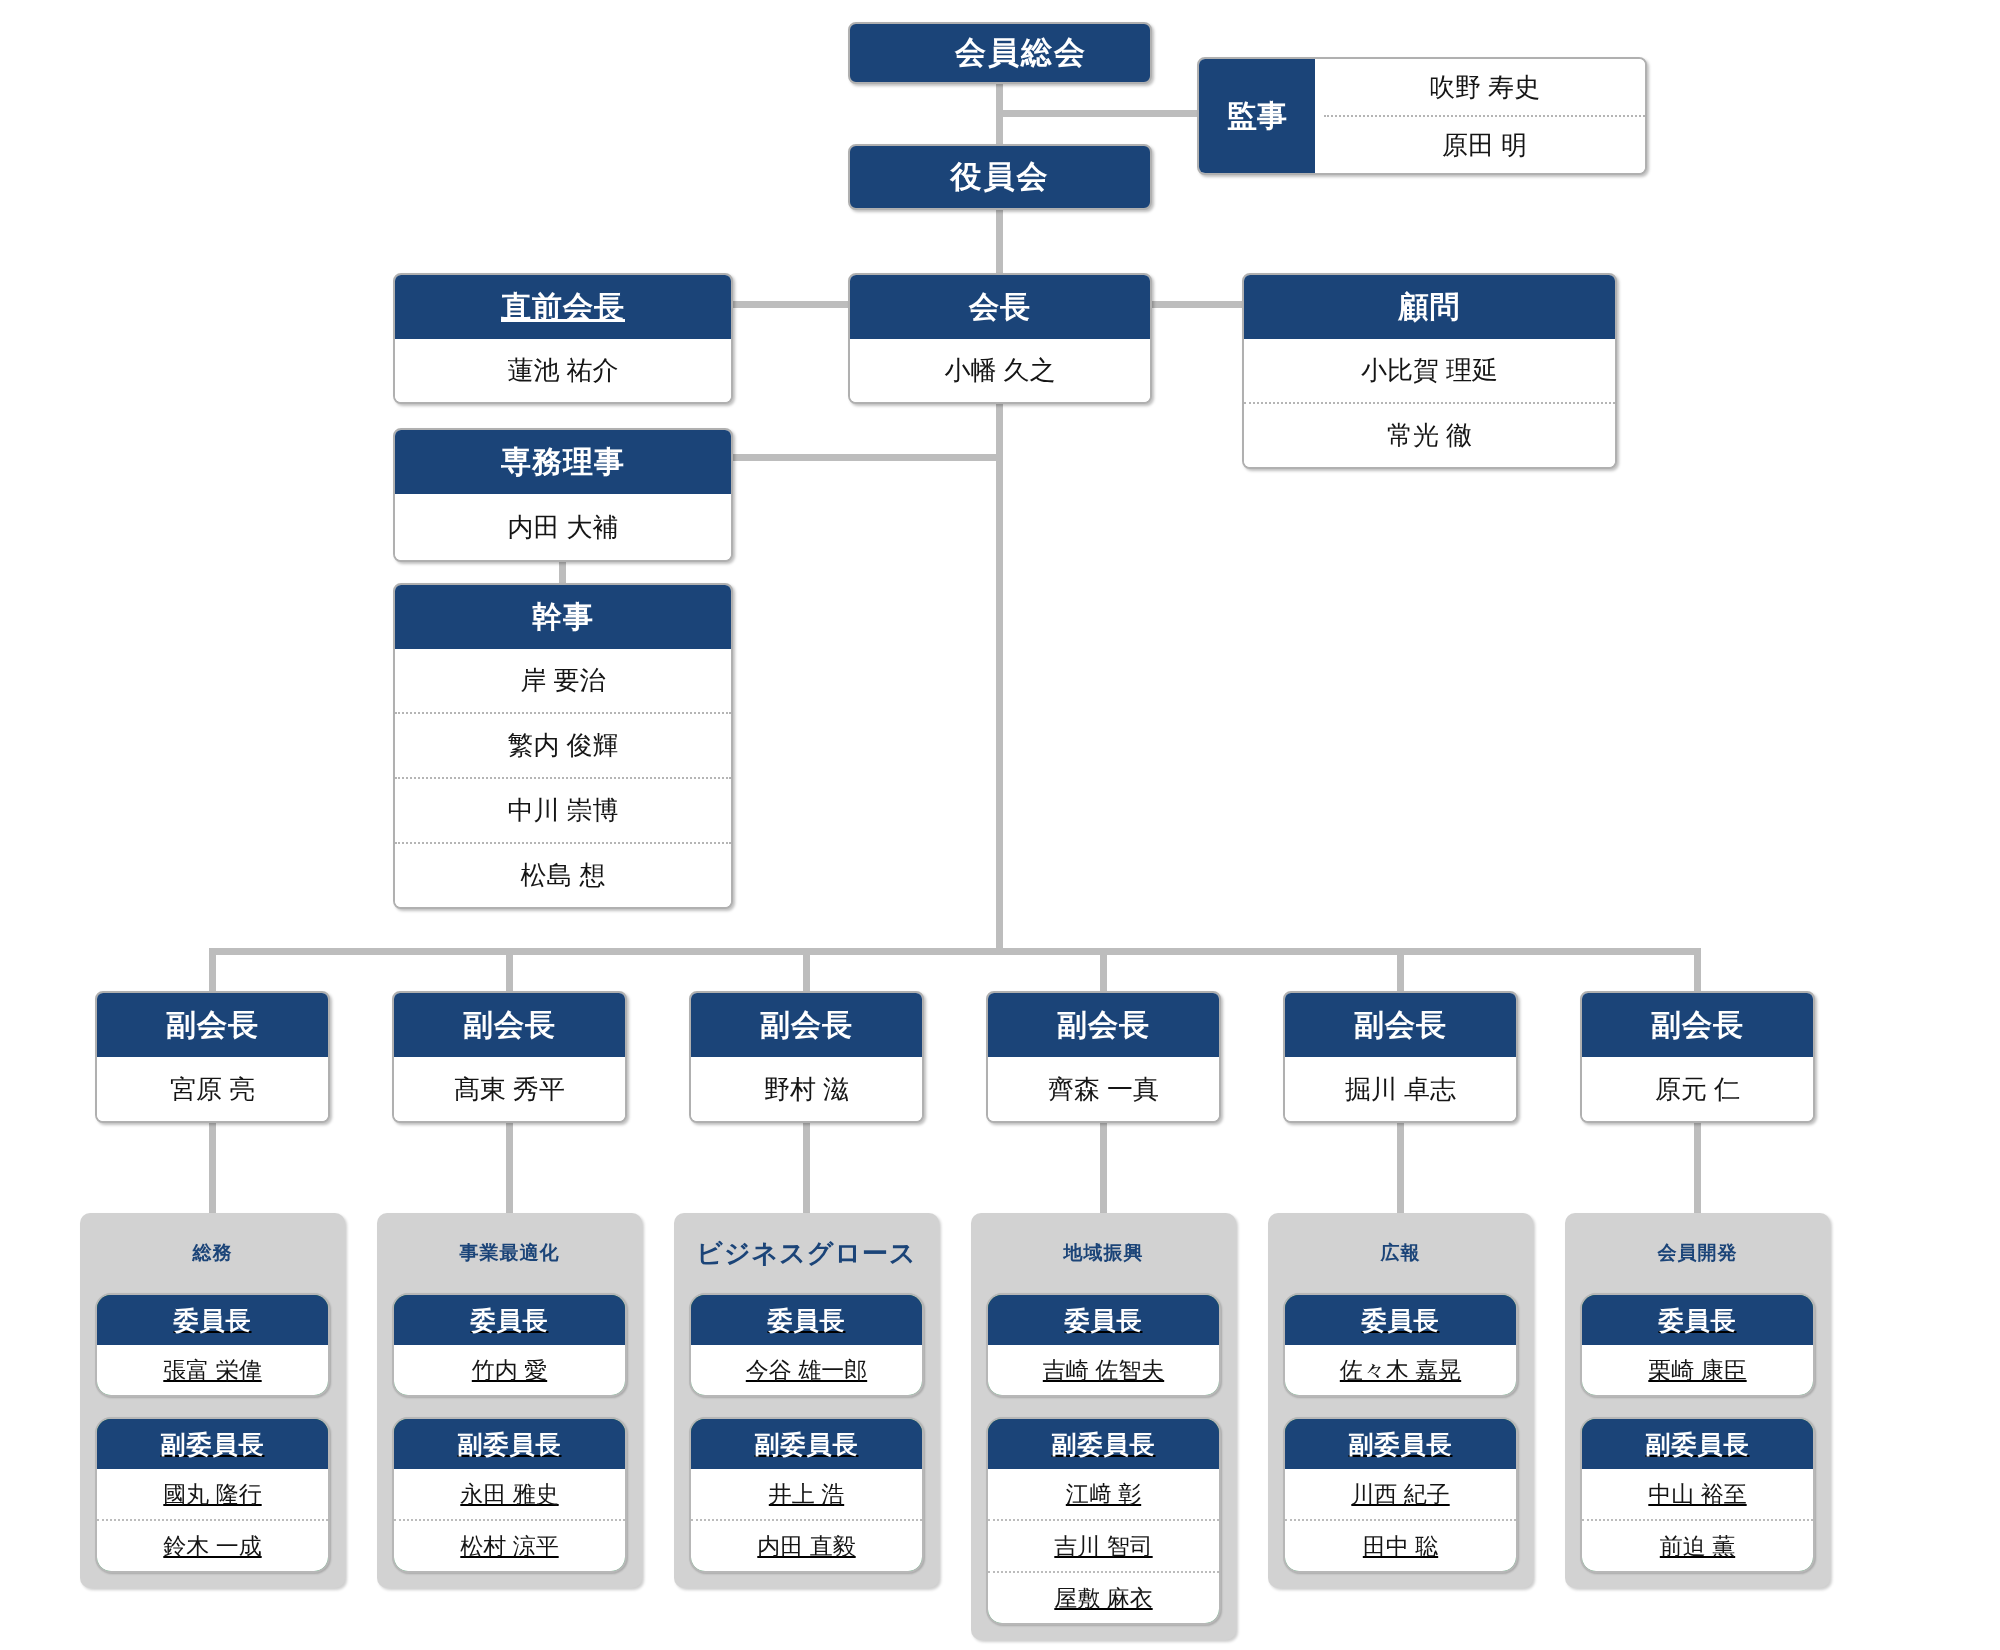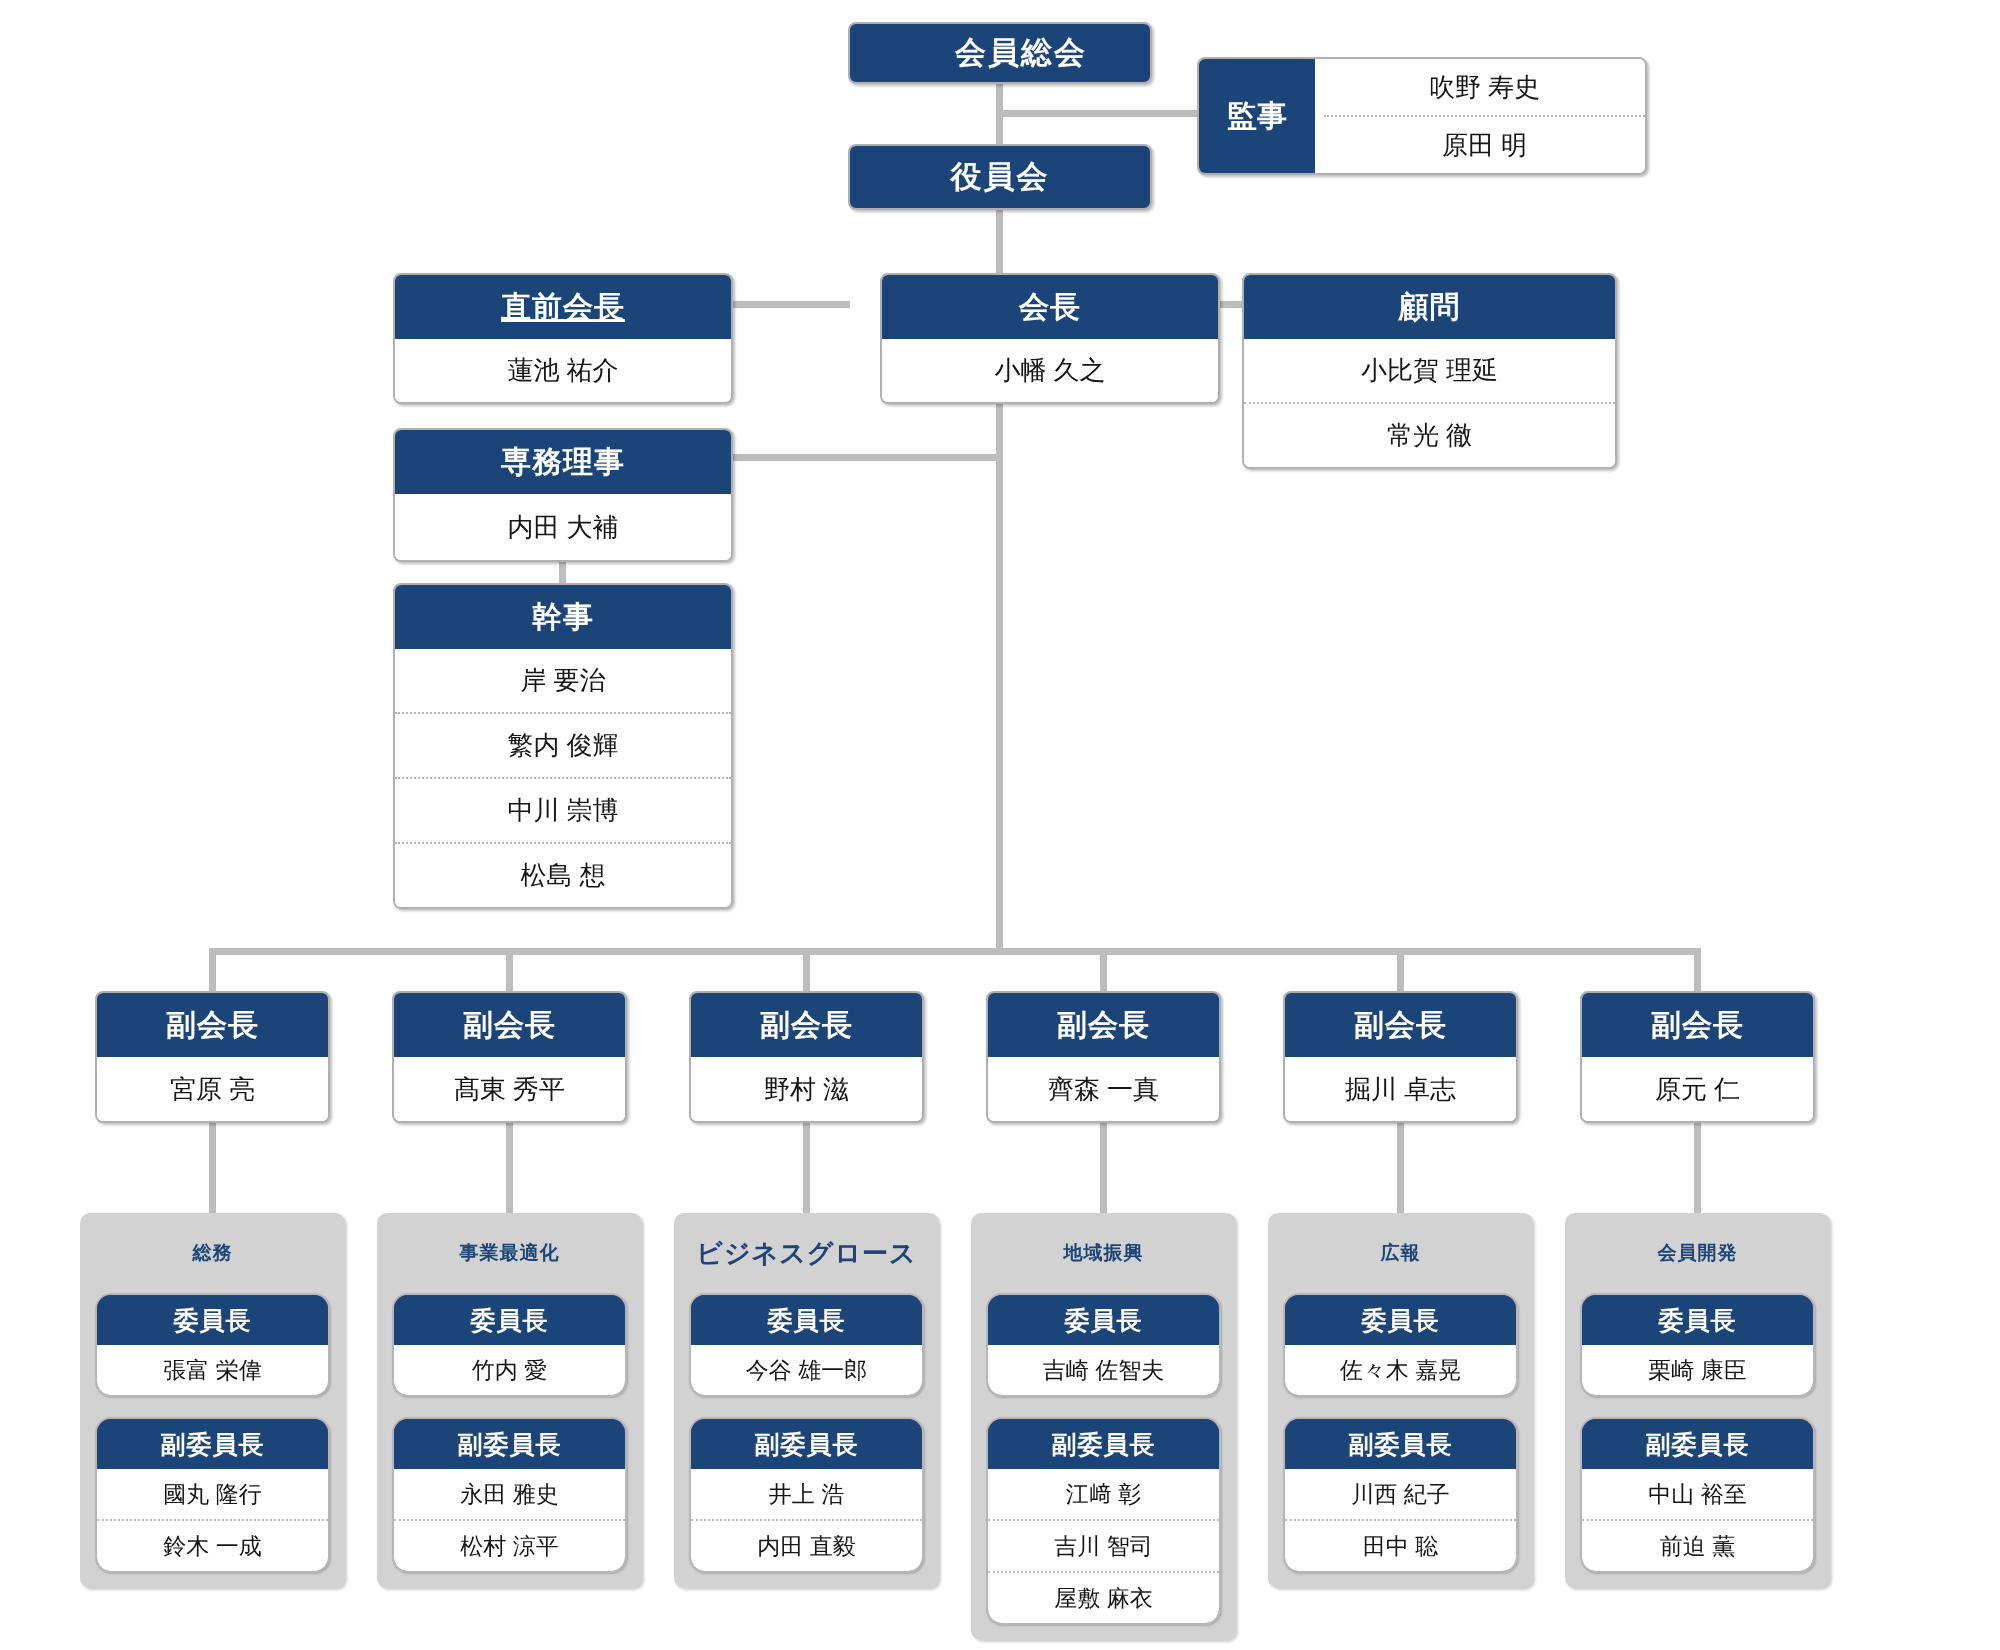--- a/index.html
+++ b/index.html
@@ -40,22 +40,22 @@
   .committee{
     position:absolute;z-index:1;background:#d2d2d2;border-radius:10px;
     box-shadow:2px 2px 3px rgba(0,0,0,0.2);box-sizing:border-box;
     padding:20px 15px 15px 15px;
   }
   .committee-title{
     height:40px;margin-bottom:20px;display:flex;align-items:center;justify-content:center;
     color:#1b4478;font-size:19px;font-weight:bold;letter-spacing:1px;
   }
   .sub-box{
-    background:#a21caf;border:2px solid #b7b7b7;border-radius:16px;overflow:hidden;
-    box-shadow:1px 1px 2px rgba(0,0,0,0.2);box-sizing:border-box;
+    background:#15803d;border:2px solid #b7b7b7;border-radius:16px;overflow:hidden;
+    box-shadow:1px 1px 2px rgba(0,0,0,0.2);box-sizing:border-box;text-decoration:underline;
   }
   .sub-box + .sub-box{margin-top:20px;}
   .sub-hdr{
     height:50px;background:#1b4478;color:#fff;font-weight:bold;font-size:25px;
     display:flex;align-items:center;justify-content:center;letter-spacing:1px;
   }
   .sub-row{
     height:50px;display:flex;align-items:center;justify-content:center;
     font-size:23px;color:#151515;font-weight:500;background:#fff;
   }
@@ -98,21 +98,21 @@
     </div>
   </div>
 
   <div class="box solo" style="left:848px;top:144px;width:304px;height:66px;">役員会</div>
 
   <div class="box" style="left:393px;top:273px;width:340px;">
     <div class="hdr" style="height:64px;text-decoration:underline;">直前会長</div>
     <div class="row">蓮池 祐介</div>
   </div>
 
-  <div class="box" style="left:880px;top:273px;width:340px;">
+  <div class="box" style="left:848px;top:273px;width:304px;">
     <div class="hdr" style="height:64px;">会長</div>
     <div class="row">小幡 久之</div>
   </div>
 
   <div class="box" style="left:1242px;top:273px;width:375px;">
     <div class="hdr" style="height:64px;">顧問</div>
     <div class="row">小比賀 理延</div>
     <div class="row">常光 徹</div>
   </div>
 

